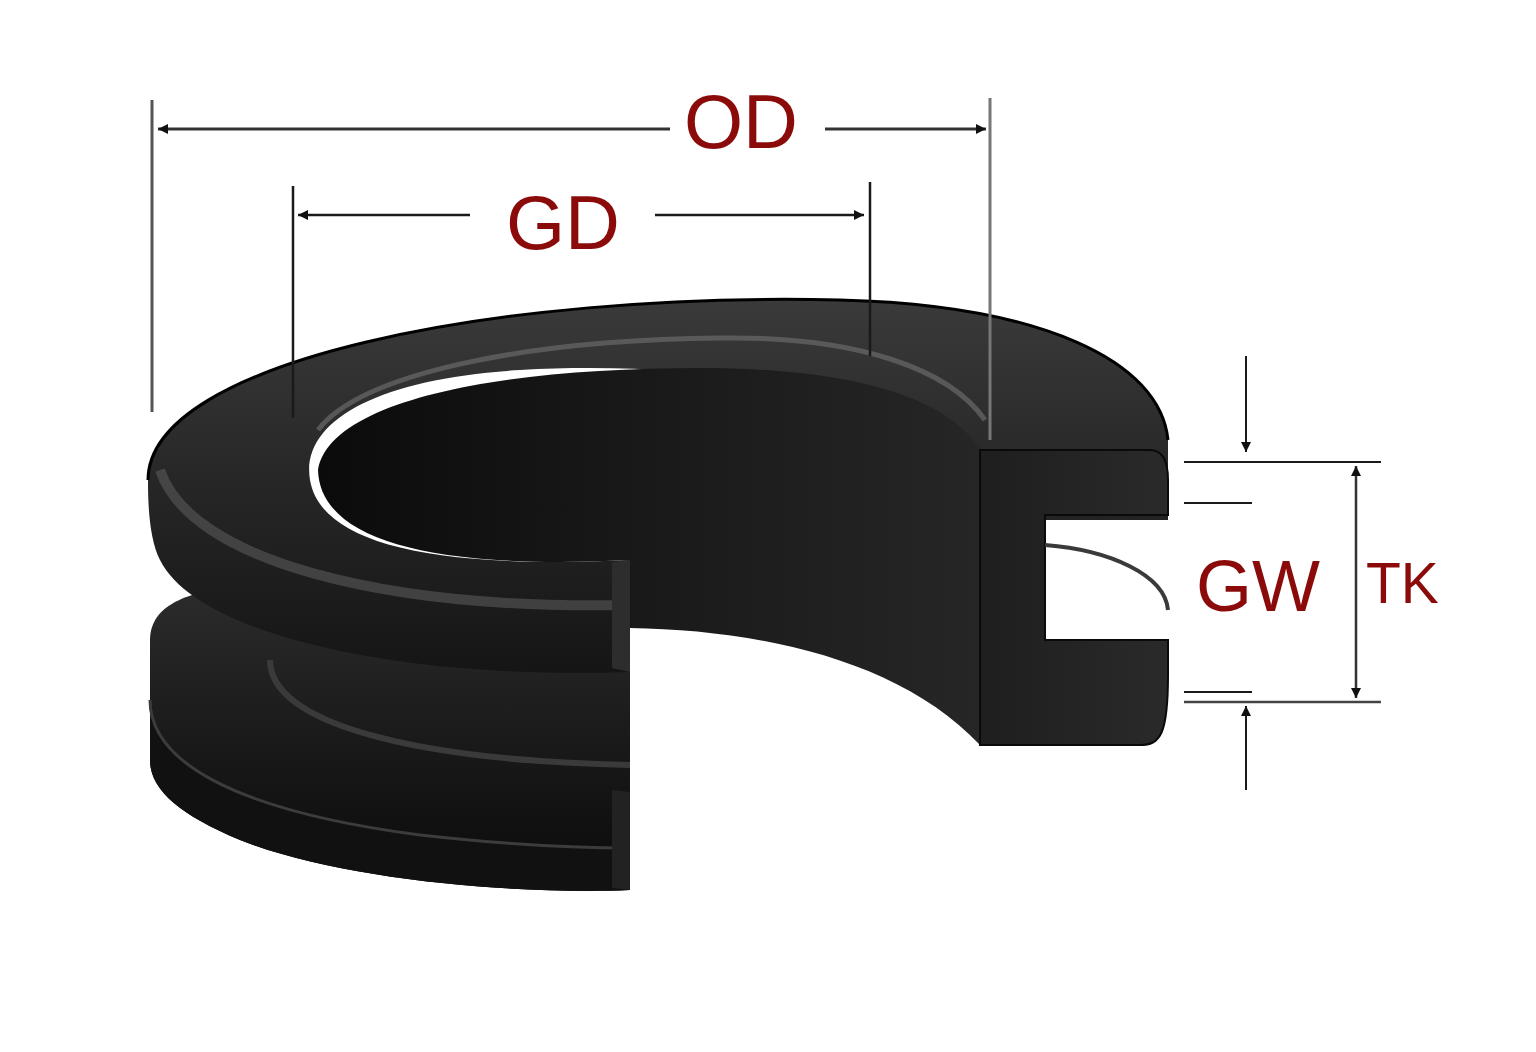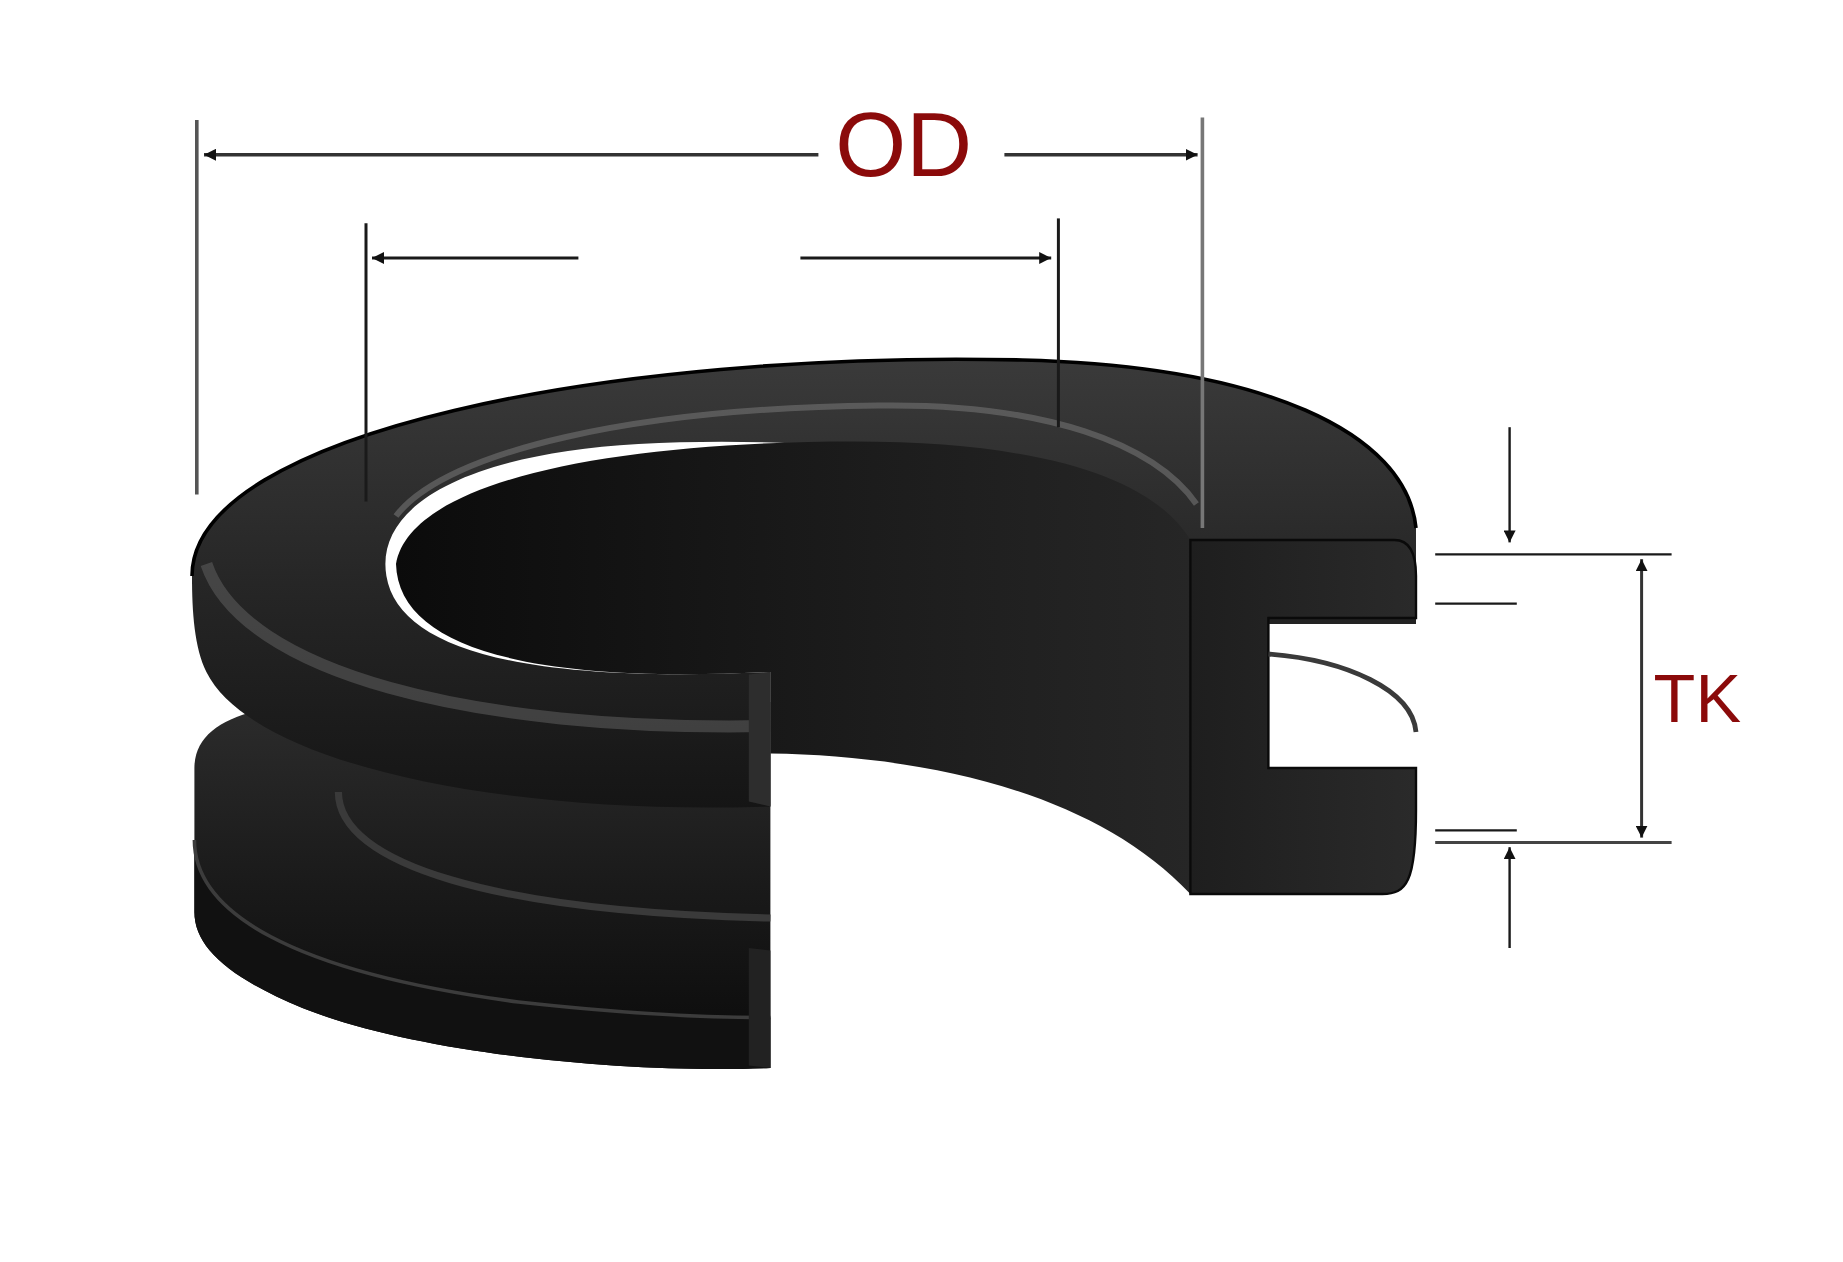--- a/index.html
+++ b/index.html
@@ -1,17 +1,17 @@
 <!DOCTYPE html>
 <html><head>
   <meta charset="utf-8">
   <style>
     html, body { margin: 0; padding: 0; background: #ffffff; }
     body { width: 1536px; height: 1052px; position: relative; overflow: hidden; font-family: "Liberation Sans", sans-serif; }
-    #diagram { position: absolute; left: 12px; top: 0; width: 1484px; height: 1052px; }
+    #diagram { position: absolute; left: 0; top: 0; width: 1484px; height: 1052px; }
     .dim-label { position: absolute; color: #8b0a0a; font-family: "Liberation Sans", sans-serif; line-height: 1; white-space: nowrap; }
     .lbl-od { left: 684px; top: 84px; font-size: 76px; }
     .lbl-gd { left: 506px; top: 185px; font-size: 76px; }
     .lbl-gw { left: 1196px; top: 550px; font-size: 72px; }
     .lbl-tk { left: 1366px; top: 555px; font-size: 57px; }
   </style>
 </head>
 <body>
 
 <div id="diagram">
@@ -97,14 +97,16 @@
 
       <line x1="1356" y1="580" x2="1356" y2="466" stroke-width="2.5" marker-end="url(#arrowEnd)" stroke="#333"></line>
       <line x1="1356" y1="580" x2="1356" y2="698" stroke-width="2.5" marker-end="url(#arrowEnd)" stroke="#333"></line>
 
       <line x1="1246" y1="356" x2="1246" y2="452" stroke-width="2" marker-end="url(#arrowEnd)"></line>
       <line x1="1246" y1="790" x2="1246" y2="706" stroke-width="2" marker-end="url(#arrowEnd)"></line>
     </g>
   </svg>
 
   <div class="dim-label lbl-od">OD</div>
+  <div class="dim-label lbl-gd">GD</div>
+  <div class="dim-label lbl-gw">GW</div>
   <div class="dim-label lbl-tk">TK</div>
 </div>
 
 </body></html>

